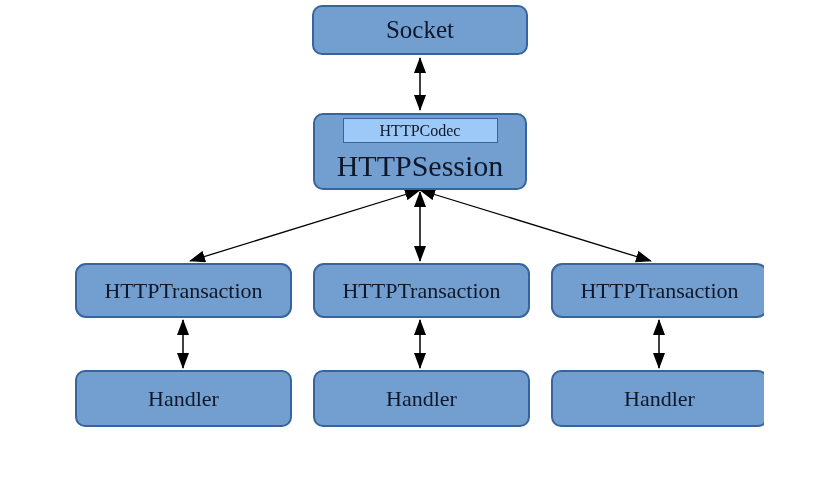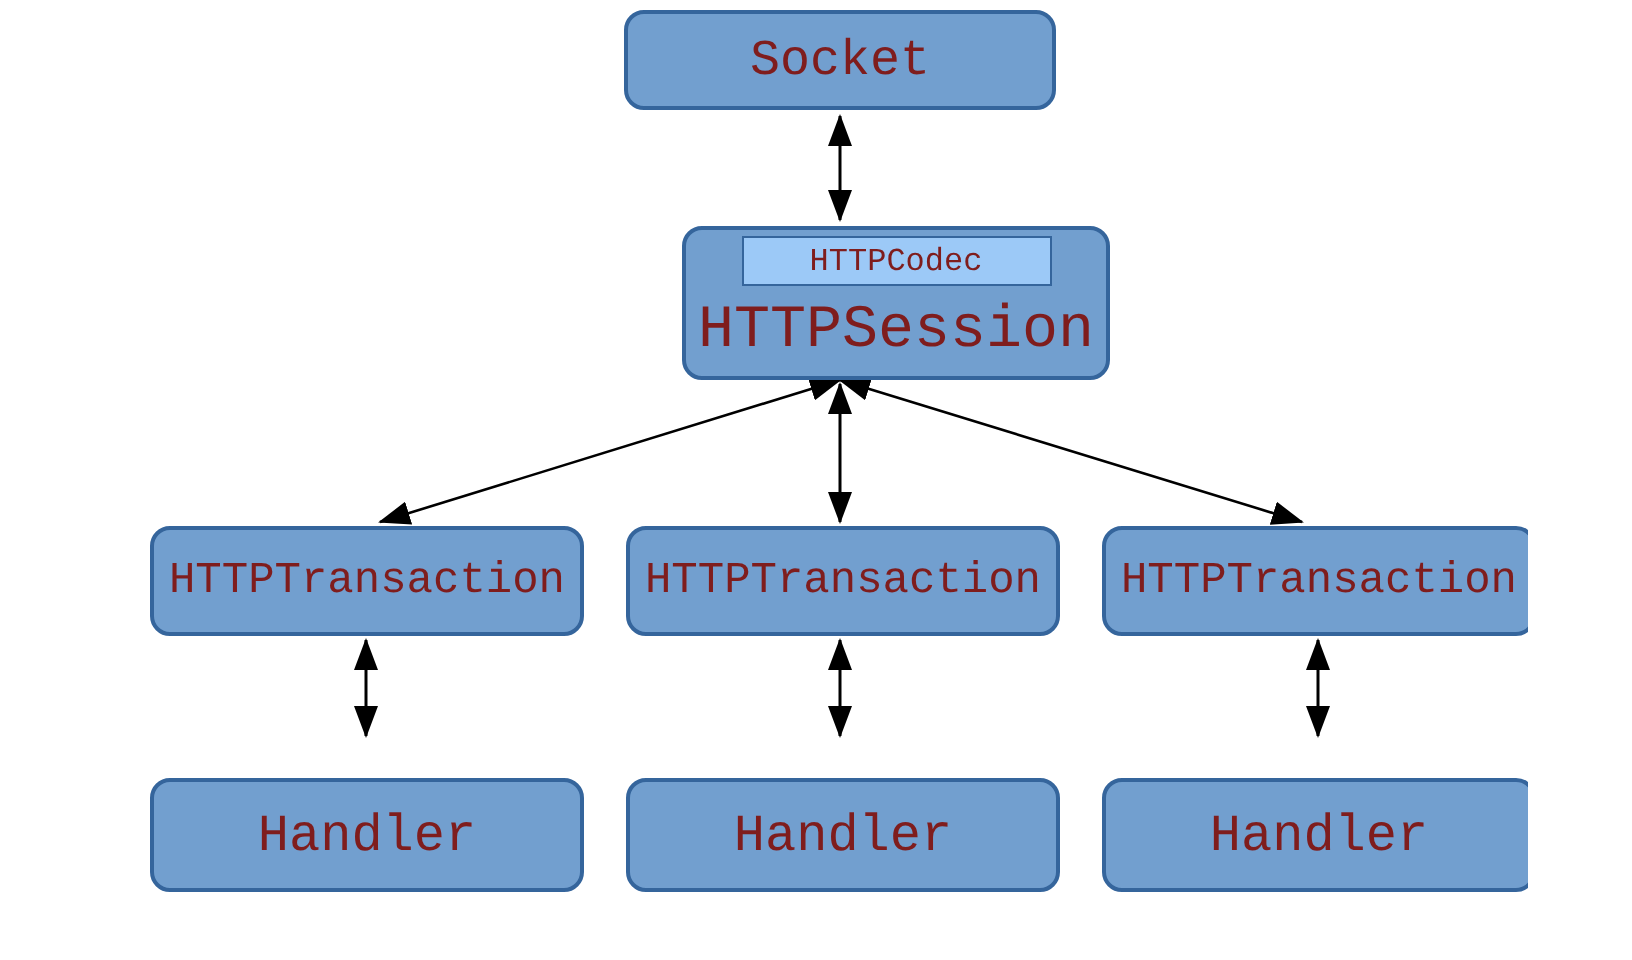--- a/index.html
+++ b/index.html
@@ -5,22 +5,22 @@
   html, body {
     margin: 0;
     padding: 0;
     background: #ffffff;
   }
   .canvas {
     position: relative;
     width: 764px;
     height: 480px;
     background: #ffffff;
-    font-family: Liberation Mono, monospace;
-    color: #7f1d1d;
+    font-family: Liberation Serif, serif;
+    color: #0f172a;
     overflow: hidden;
   }
   svg.edges {
     position: absolute;
     left: 0;
     top: 0;
     z-index: 1;
   }
   .node {
     position: absolute;
@@ -28,42 +28,42 @@
     background: #729fcf;
     border: 2px solid #35659c;
     border-radius: 10px;
     display: flex;
     align-items: center;
     justify-content: center;
     z-index: 2;
   }
   .node-socket   { left: 312px; top: 5px;   width: 216px; height: 50px; font-size: 25px; }
   .node-session  { left: 313px; top: 113px; width: 214px; height: 77px;
-                   flex-direction: column; justify-content: flex-start; margin-left: 28px; }
+                   flex-direction: column; justify-content: flex-start; }
   .codec {
     box-sizing: border-box;
     margin-top: 3px;
     width: 155px;
     height: 25px;
     background: #9cc9f7;
     border: 1.5px solid #35659c;
     display: flex;
     align-items: center;
     justify-content: center;
     font-size: 16px;
   }
   .session-label {
     flex: 1;
     display: flex;
     align-items: center;
     justify-content: center;
     font-size: 30px;
   }
-  .node-transaction { top: 263px; width: 217px; height: 55px; font-size: 22px; }
-  .node-handler     { top: 370px; width: 217px; height: 57px; font-size: 26px; margin-top: 19px; }
+  .node-transaction { top: 263px; width: 217px; height: 55px; font-size: 22px; border-radius: 11px; }
+  .node-handler     { top: 370px; width: 217px; height: 57px; font-size: 22px; }
   .col-1 { left: 75px; }
   .col-2 { left: 313px; }
   .col-3 { left: 551px; }
   .label { white-space: nowrap; }
 </style>
 </head>
 <body>
 
 <div class="canvas">
 

